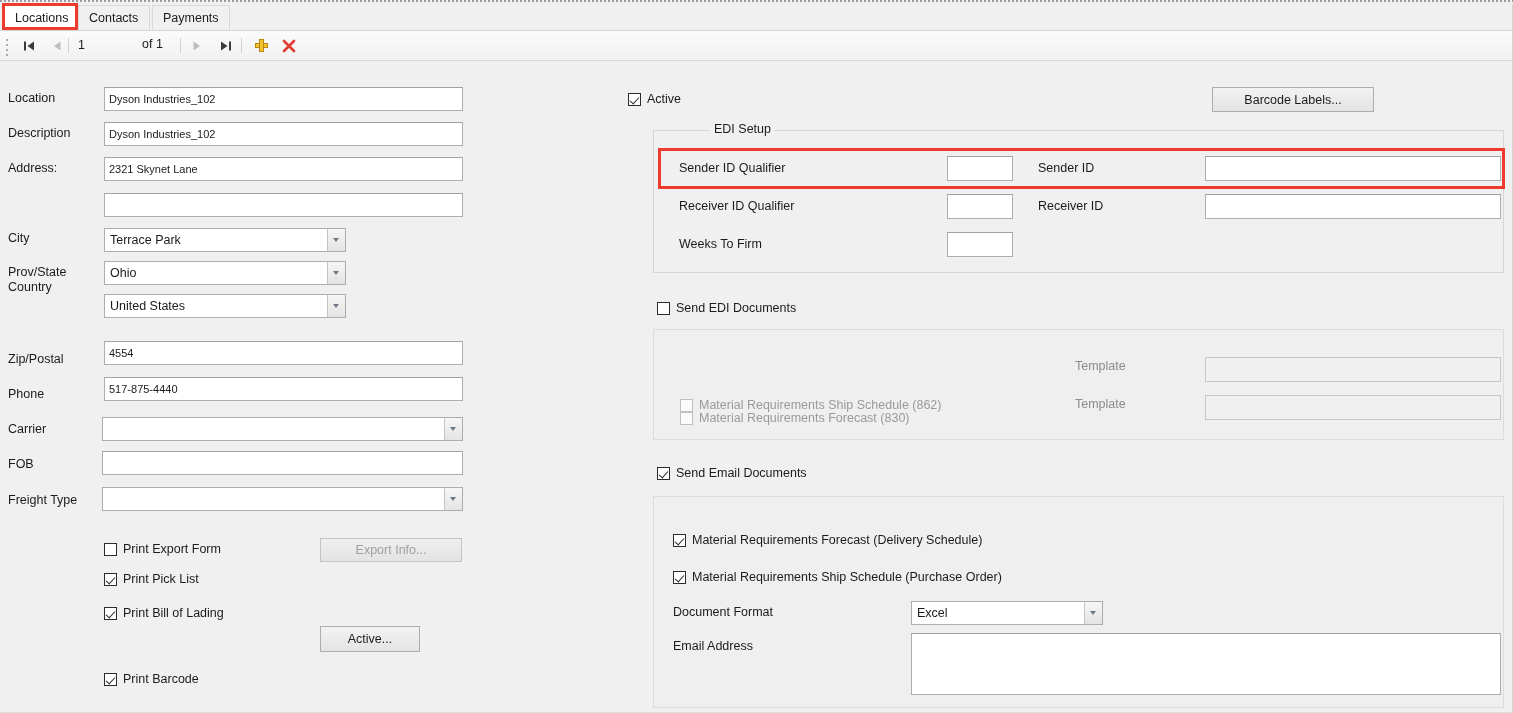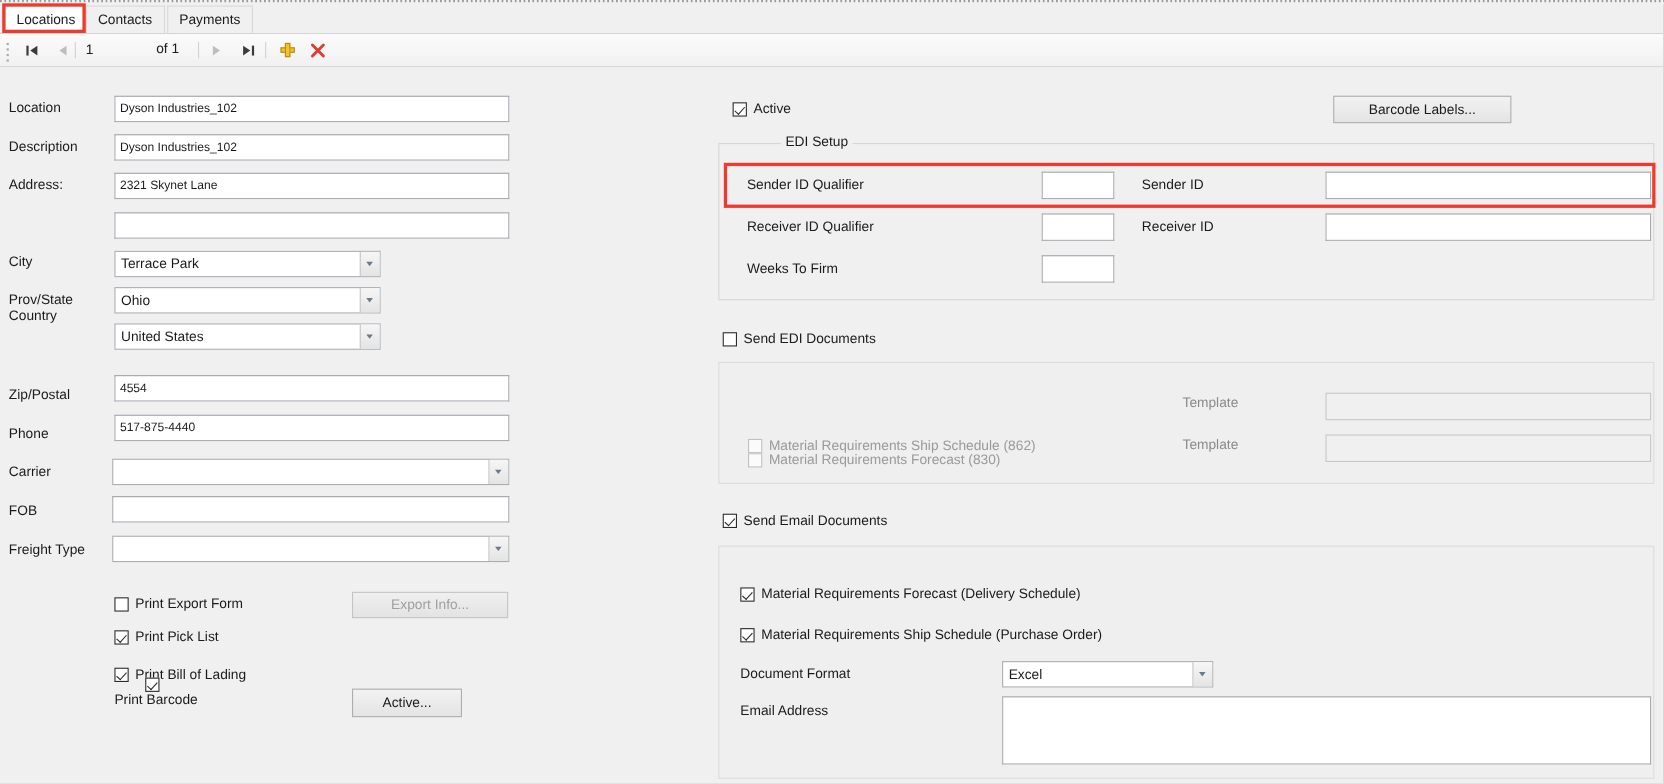--- a/index.html
+++ b/index.html
@@ -459,29 +459,29 @@
   <div class="cb-wrap" style="left:104px; top:572px;">
     <span class="cbx on"></span>
     <span class="cb-lbl">Print Pick List</span>
   </div>
 
   <div class="cb-wrap" style="left:104px; top:606px;">
     <span class="cbx on"></span>
     <span class="cb-lbl">Print Bill of Lading</span>
   </div>
 
-  <div class="cb-wrap" style="left:104px; top:616px;flex-direction:column;">
+  <div class="cb-wrap" style="left:104px; top:672px;">
     <span class="cbx on"></span>
     <span class="cb-lbl">Print Barcode</span>
   </div>
   <div class="btn" style="left:320px; top:626px; width:100px; height:26px;">
     <span>Active...</span>
   </div>
 
-  <div class="cb-wrap" style="left:666px; top:92px;">
+  <div class="cb-wrap" style="left:628px; top:92px;">
     <span class="cbx on"></span>
     <span class="cb-lbl">Active</span>
   </div>
 
   <div class="btn" style="left:1212px; top:87px; width:162px; height:25px;">
     <span>Barcode Labels...</span>
   </div>
 
   <div class="groupbox" style="left:653px; top:130px; width:851px; height:143px;">
     <span class="gb-title">EDI Setup</span>

